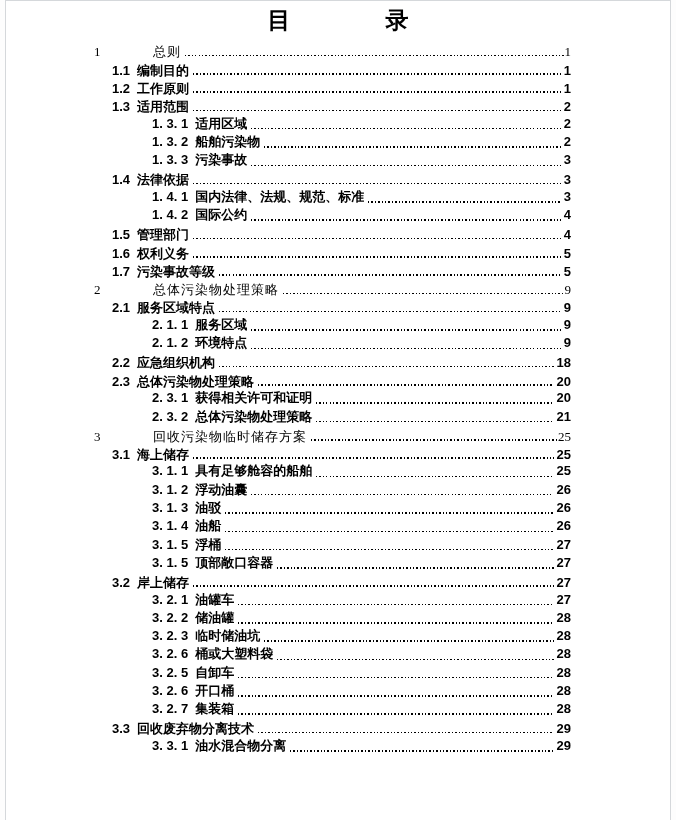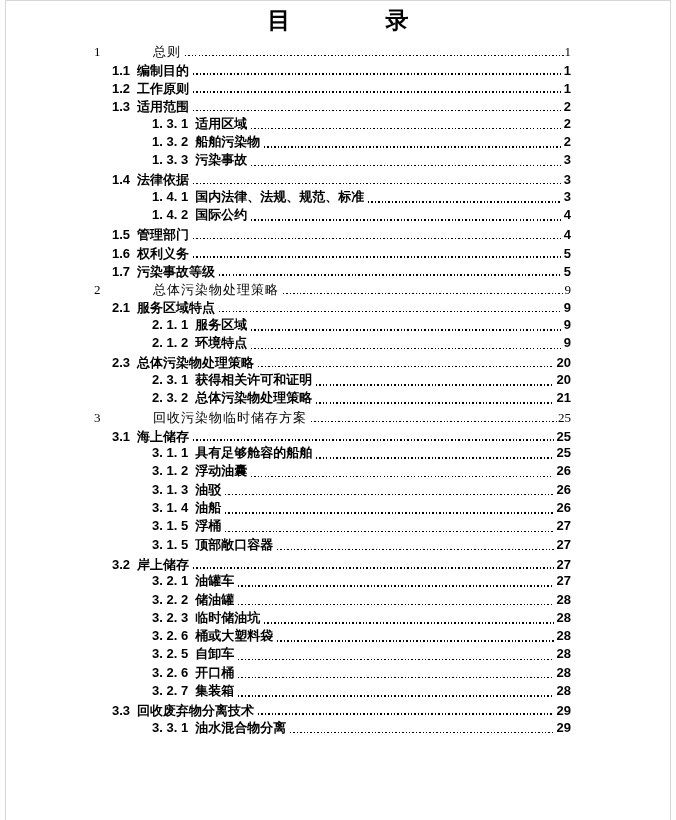--- a/index.html
+++ b/index.html
@@ -182,20 +182,26 @@
     <span class="leader"></span>
     <span class="pagenum">9</span>
   </div>
       <div class="toc-row lvl3">
     <span class="num">2. 1. 2</span>
     <span class="label">环境特点</span>
     <span class="leader"></span>
     <span class="pagenum">9</span>
   </div>
       <div class="toc-row lvl2">
+    <span class="num">2.2</span>
+    <span class="label">应急组织机构</span>
+    <span class="leader"></span>
+    <span class="pagenum">18</span>
+  </div>
+      <div class="toc-row lvl2">
     <span class="num">2.3</span>
     <span class="label">总体污染物处理策略</span>
     <span class="leader"></span>
     <span class="pagenum">20</span>
   </div>
       <div class="toc-row lvl3">
     <span class="num">2. 3. 1</span>
     <span class="label">获得相关许可和证明</span>
     <span class="leader"></span>
     <span class="pagenum">20</span>

